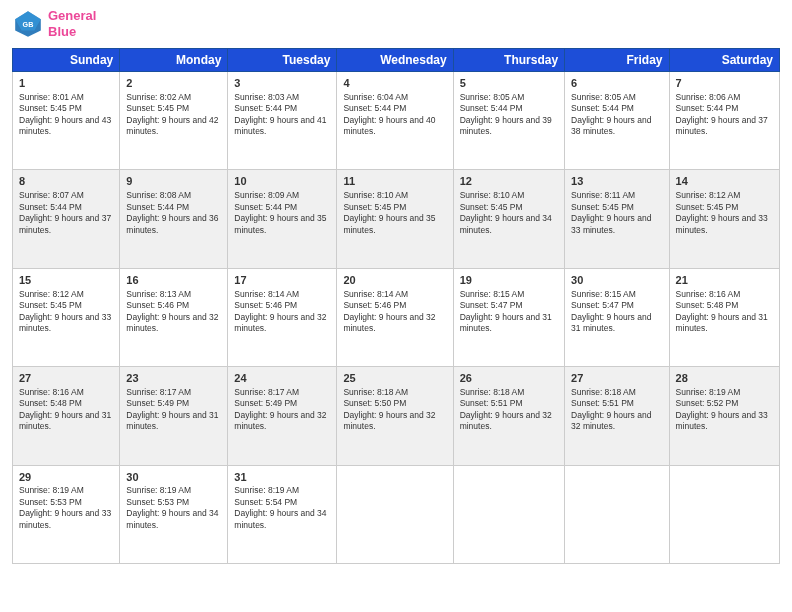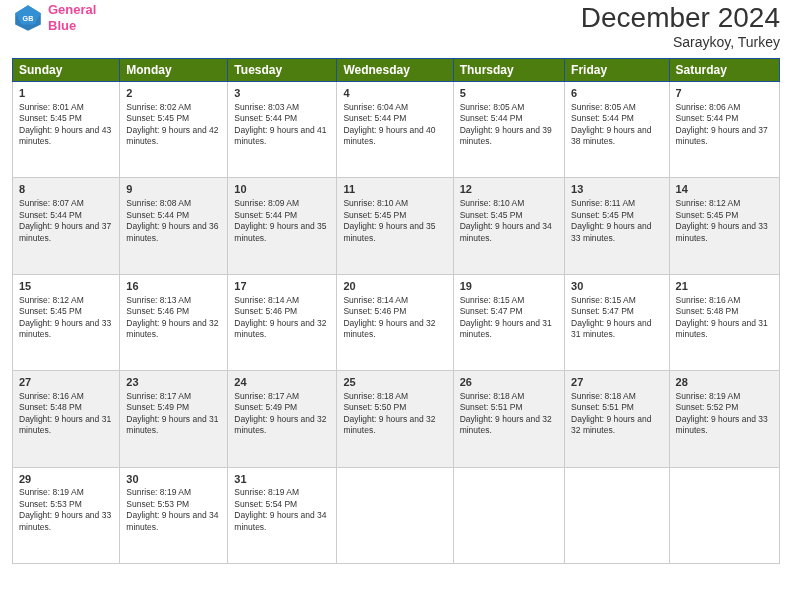--- a/index.html
+++ b/index.html
@@ -8,21 +8,21 @@
       height: 612px;
       font-family: Arial, sans-serif;
       background: #fff;
       overflow: hidden;
     }
     .page {
       width: 792px;
       height: 572px;
       display: flex;
       flex-direction: column;
-      padding: 2px 12px 8px 12px;
+      padding: 8px 12px 8px 12px;
     }
     .header {
       display: flex;
       justify-content: space-between;
       align-items: flex-start;
       margin-bottom: 8px;
     }
     .logo {
       display: flex;
       align-items: center;
@@ -49,26 +49,26 @@
     .subtitle {
       font-size: 14px;
       color: #333;
     }
     .calendar {
       width: 100%;
       border-collapse: collapse;
       flex: 1;
     }
     .calendar thead th {
-      background-color: #4d7c0f;
+      background-color: #1d4ed8;
       color: #fff;
       font-size: 12px;
       font-weight: bold;
       padding: 4px 6px;
-      text-align: left;
+      text-align: right;
       border: 1px solid #1a4f9c;
     }
     .calendar tbody tr {
       background-color: #fff;
     }
     .calendar tbody tr:nth-child(even) {
       background-color: #f0f0f0;
     }
     .calendar tbody td {
       vertical-align: top;
@@ -96,24 +96,20 @@
     <div class="logo">
       <svg class="logo-icon" viewBox="0 0 40 40">
         <polygon points="20,4 36,14 36,28 20,36 4,28 4,14" fill="#1a6fb5" opacity="0.9"></polygon>
         <polygon points="20,4 36,14 28,28 12,28 4,14" fill="#3399dd" opacity="0.7"></polygon>
         <text x="20" y="24" text-anchor="middle" fill="white" font-size="9" font-weight="bold" font-family="Arial">GB</text>
       </svg>
       <div class="logo-text">
         <div>General</div>
         <div>Blue</div>
       </div>
-    </div>
-    <div class="title-block">
-      <div class="main-title">December 2024</div>
-      <div class="subtitle">Saraykoy, Turkey</div>
     </div>
   </div>
 
   <table class="calendar">
     <thead>
       <tr id="col-headers">
           <th>Sunday</th>
           <th>Monday</th>
           <th>Tuesday</th>
           <th>Wednesday</th>

